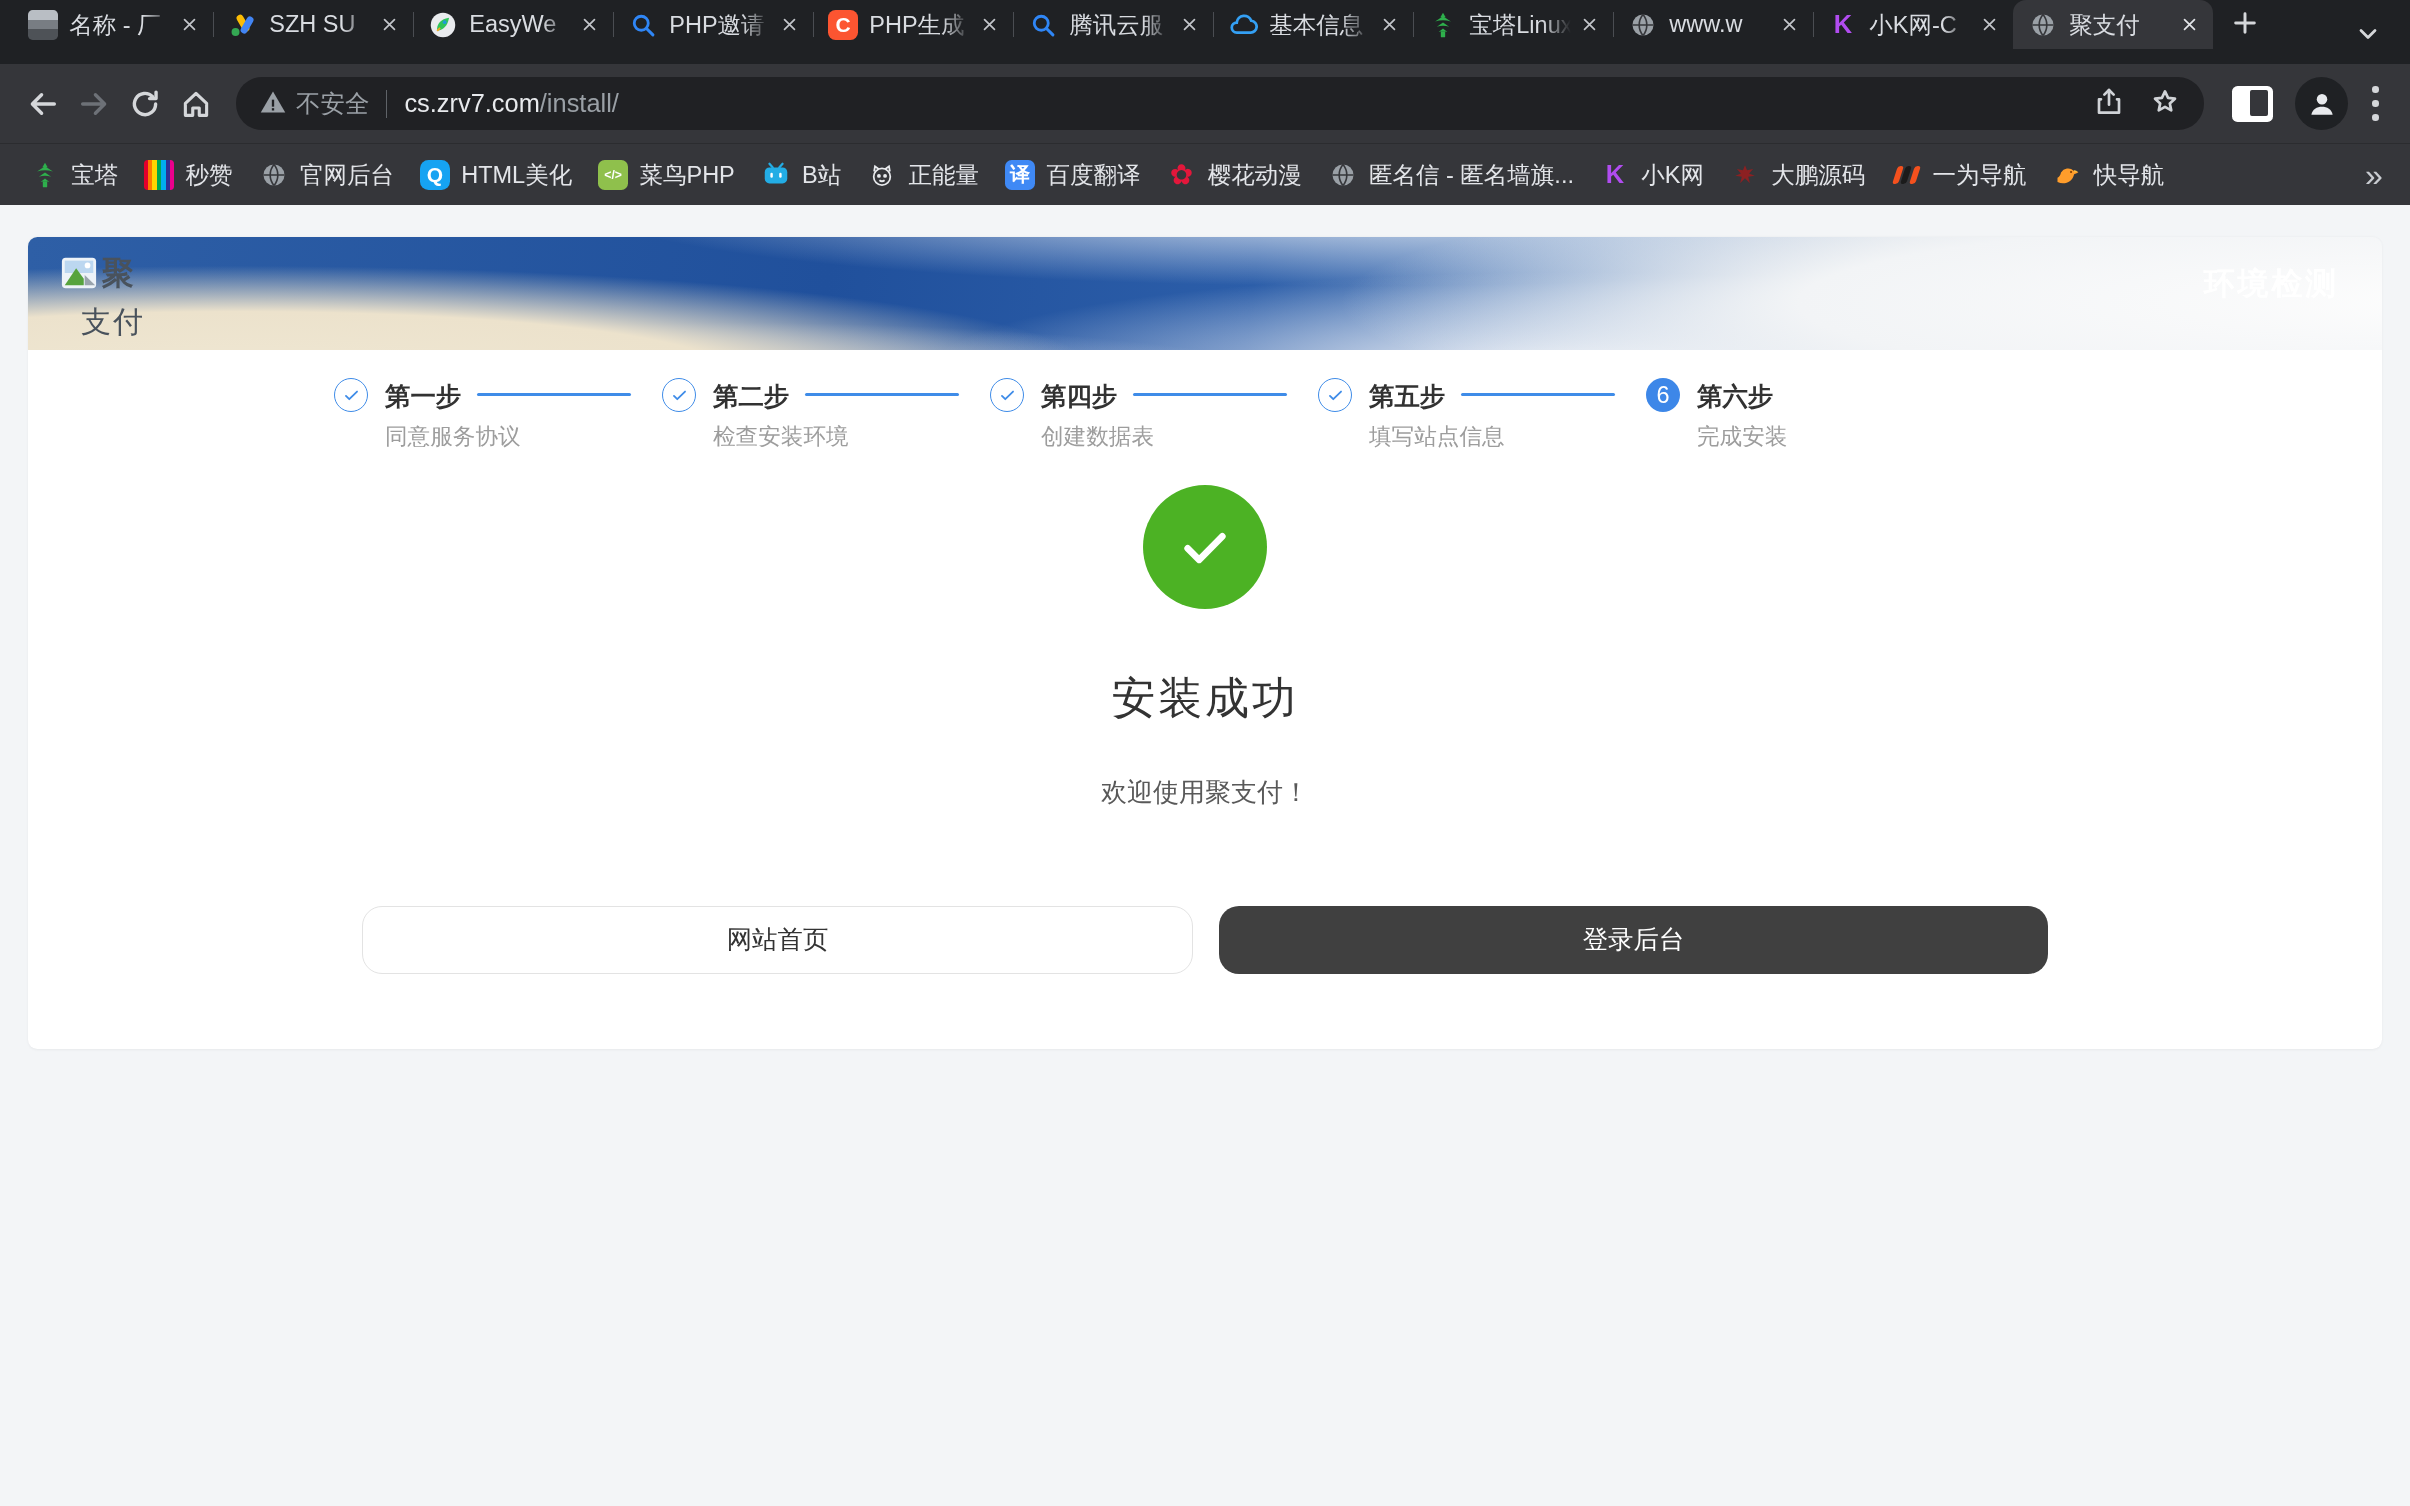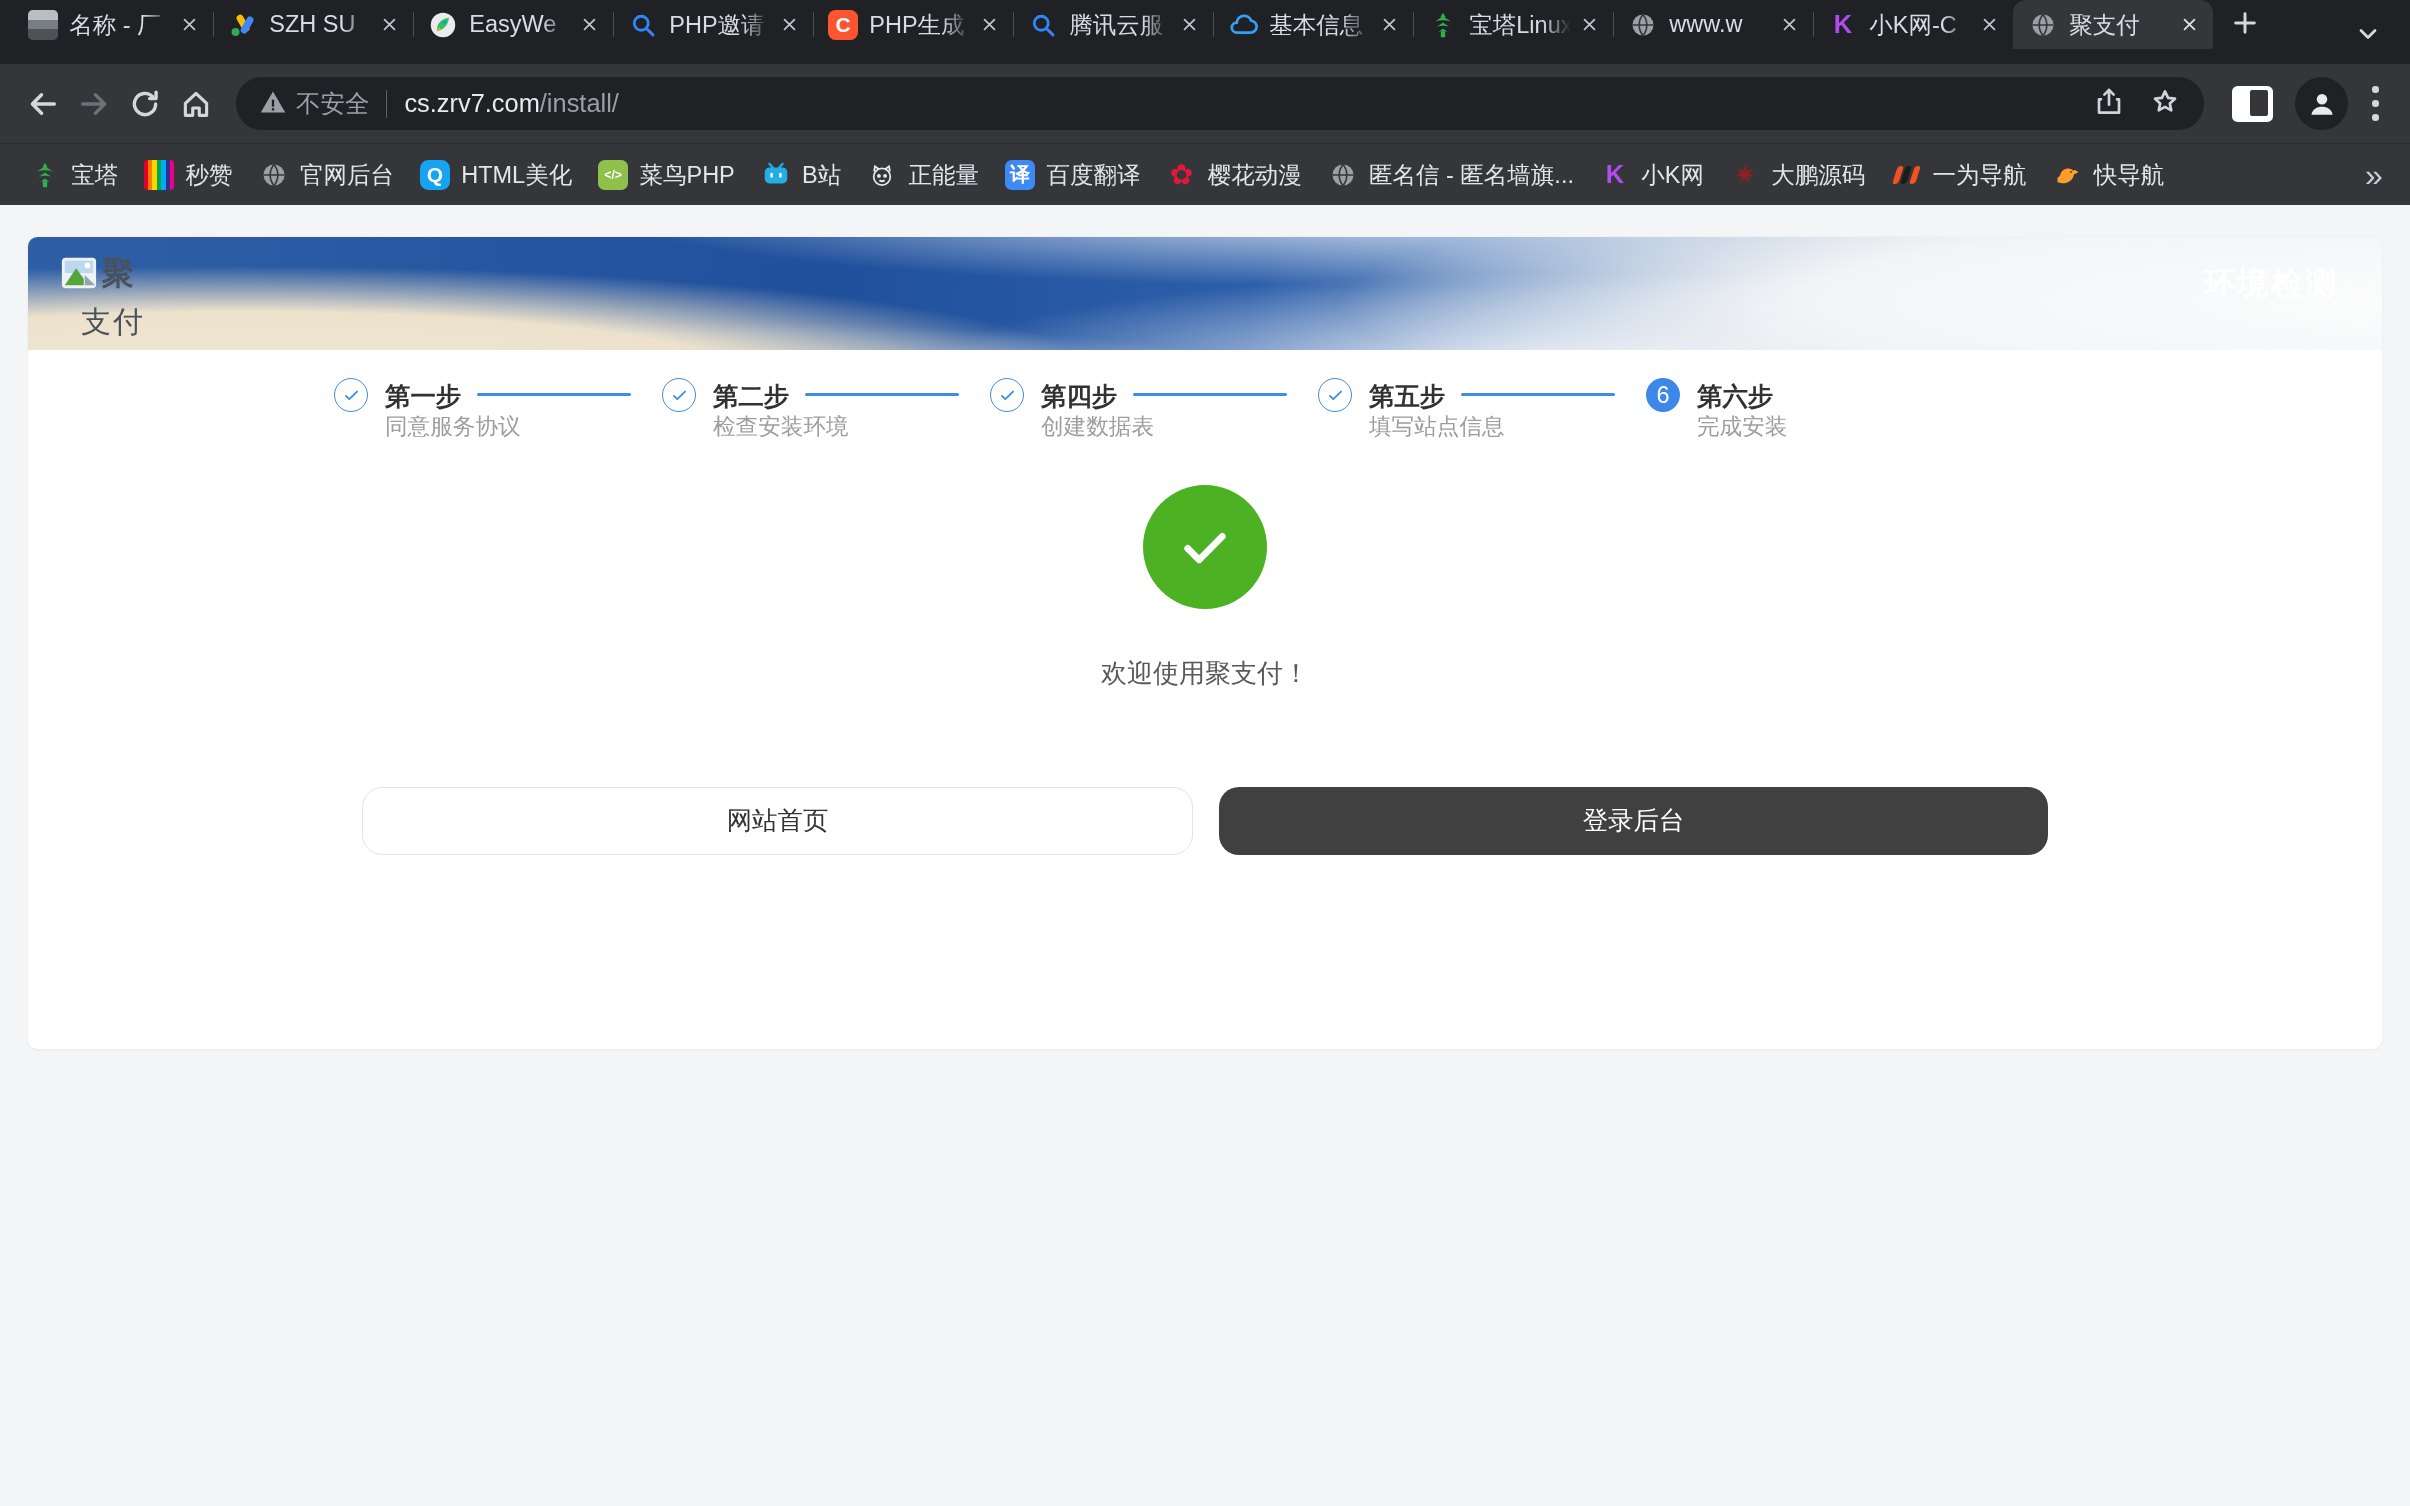--- a/index.html
+++ b/index.html
@@ -70,21 +70,21 @@
   .logo-l2{font-size:30px;margin:5.6px 0 0 21px;letter-spacing:1.9px}
   .watermark{position:absolute;right:43px;top:26px;color:#fff;font-size:31px;font-weight:bold;letter-spacing:2.8px}
 
   .stepper{display:flex;margin:28px 0 0 306px;width:1789px;height:75px}
   .step{position:relative;width:328px}
   .step:last-child{width:auto}
   .scircle{position:absolute;left:0;top:0;width:34px;height:34px;border-radius:50%;display:flex;align-items:center;justify-content:center}
   .scircle.done{border:1.9px solid #3f8ce8}
   .scircle.current{background:#3d87e8;color:#fff;font-size:23.5px}
   .stitle{position:absolute;left:51px;top:1.9px;font-size:25.4px;font-weight:bold;color:#323232;white-space:nowrap}
-  .ssub{position:absolute;left:51px;top:33px;font-size:22.6px;color:#9d9d9d;white-space:nowrap}
+  .ssub{position:absolute;left:51px;top:43px;font-size:22.6px;color:#9d9d9d;white-space:nowrap}
   .sline{position:absolute;left:143px;top:15px;width:154px;height:2.8px;background:#3f8ce8;border-radius:1.9px}
 
   .check-big{width:124px;height:124px;border-radius:50%;background:#4cb224;margin:32px auto 0;display:flex;align-items:center;justify-content:center}
   .success-title{margin-top:60px;text-align:center;font-size:44px;color:#333;letter-spacing:2.8px}
   .welcome{margin-top:47px;text-align:center;font-size:26px;color:#595959}
   .actions{margin:96px auto 0;width:1686px;display:flex;gap:26px}
   .btn{flex:1;height:68px;border-radius:20px;font-size:25.4px;display:flex;align-items:center;justify-content:center;cursor:pointer;font-family:inherit}
   .btn-plain{background:#fff;border:1.9px solid #e3e3e3;color:#333}
   .btn-primary{background:#404040;border:none;color:#fff}
 </style>
@@ -483,20 +483,21 @@
           <span class="stitle">第六步</span>
           <span class="ssub">完成安装</span>
         </div>
       </div>
 
       <div class="check-big">
         <svg width="64" height="64" viewBox="0 0 24 24">
             <path d="M5.5 12.5l4.3 4.3L18.5 8" fill="none" stroke="#fff" stroke-width="2.5" stroke-linecap="round" stroke-linejoin="round"></path>
           </svg>
       </div>
+      <div class="success-title">安装成功</div>
       <div class="welcome">欢迎使用聚支付！</div>
 
       <div class="actions">
         <button class="btn btn-plain">网站首页</button>
         <button class="btn btn-primary">登录后台</button>
       </div>
 
     </div>
   </div>
 </div>

